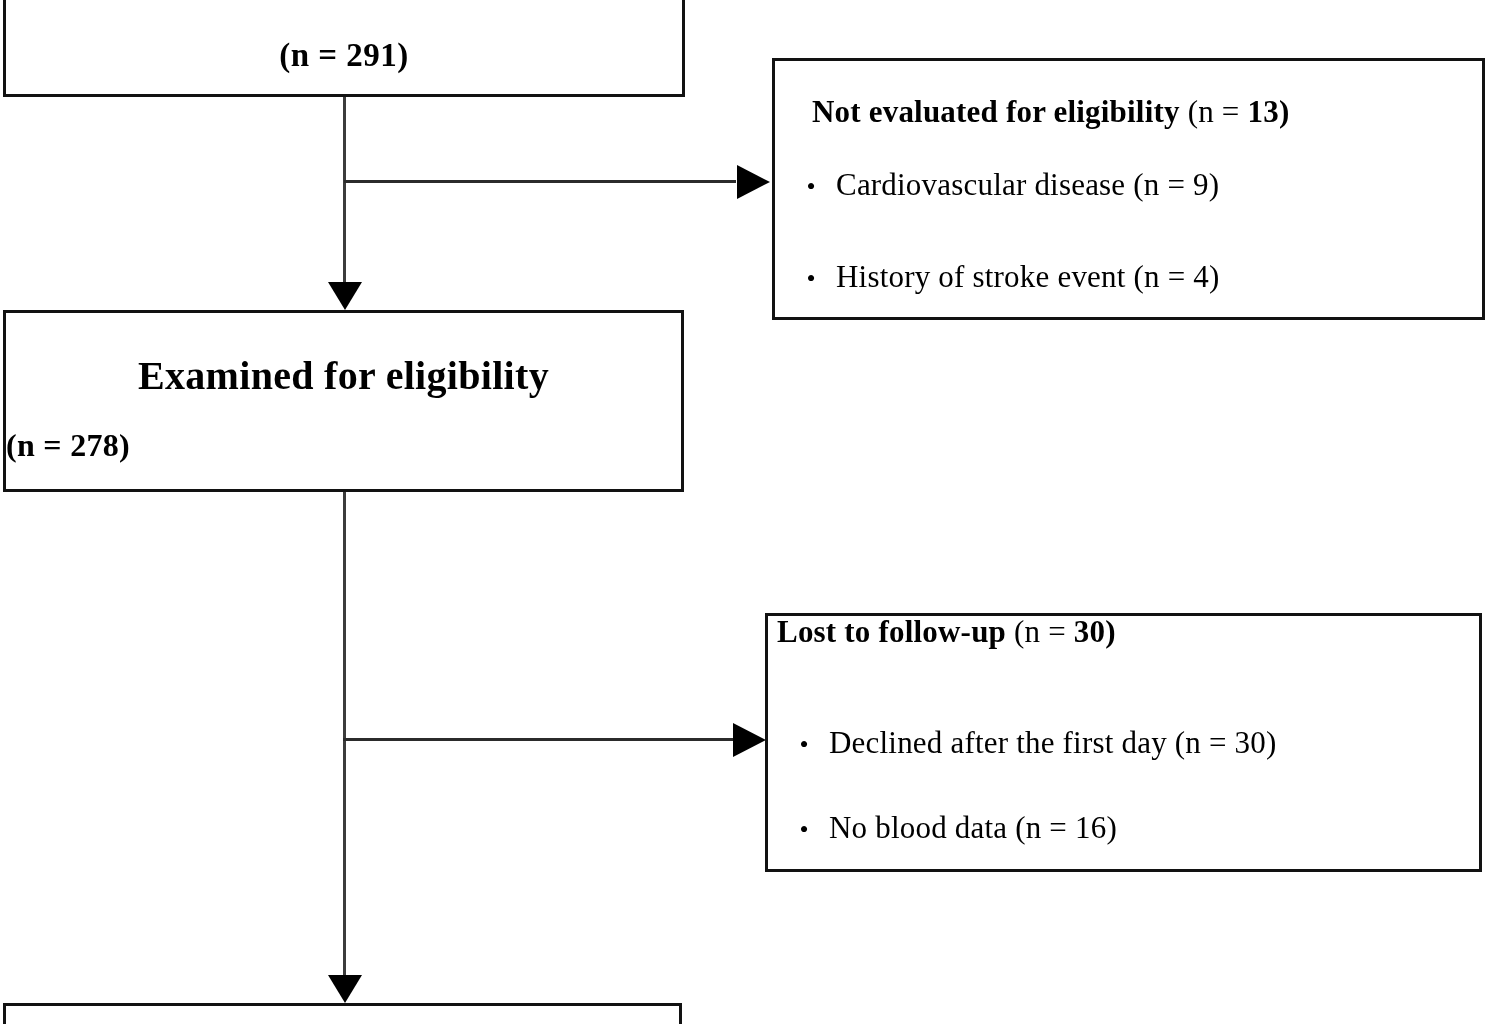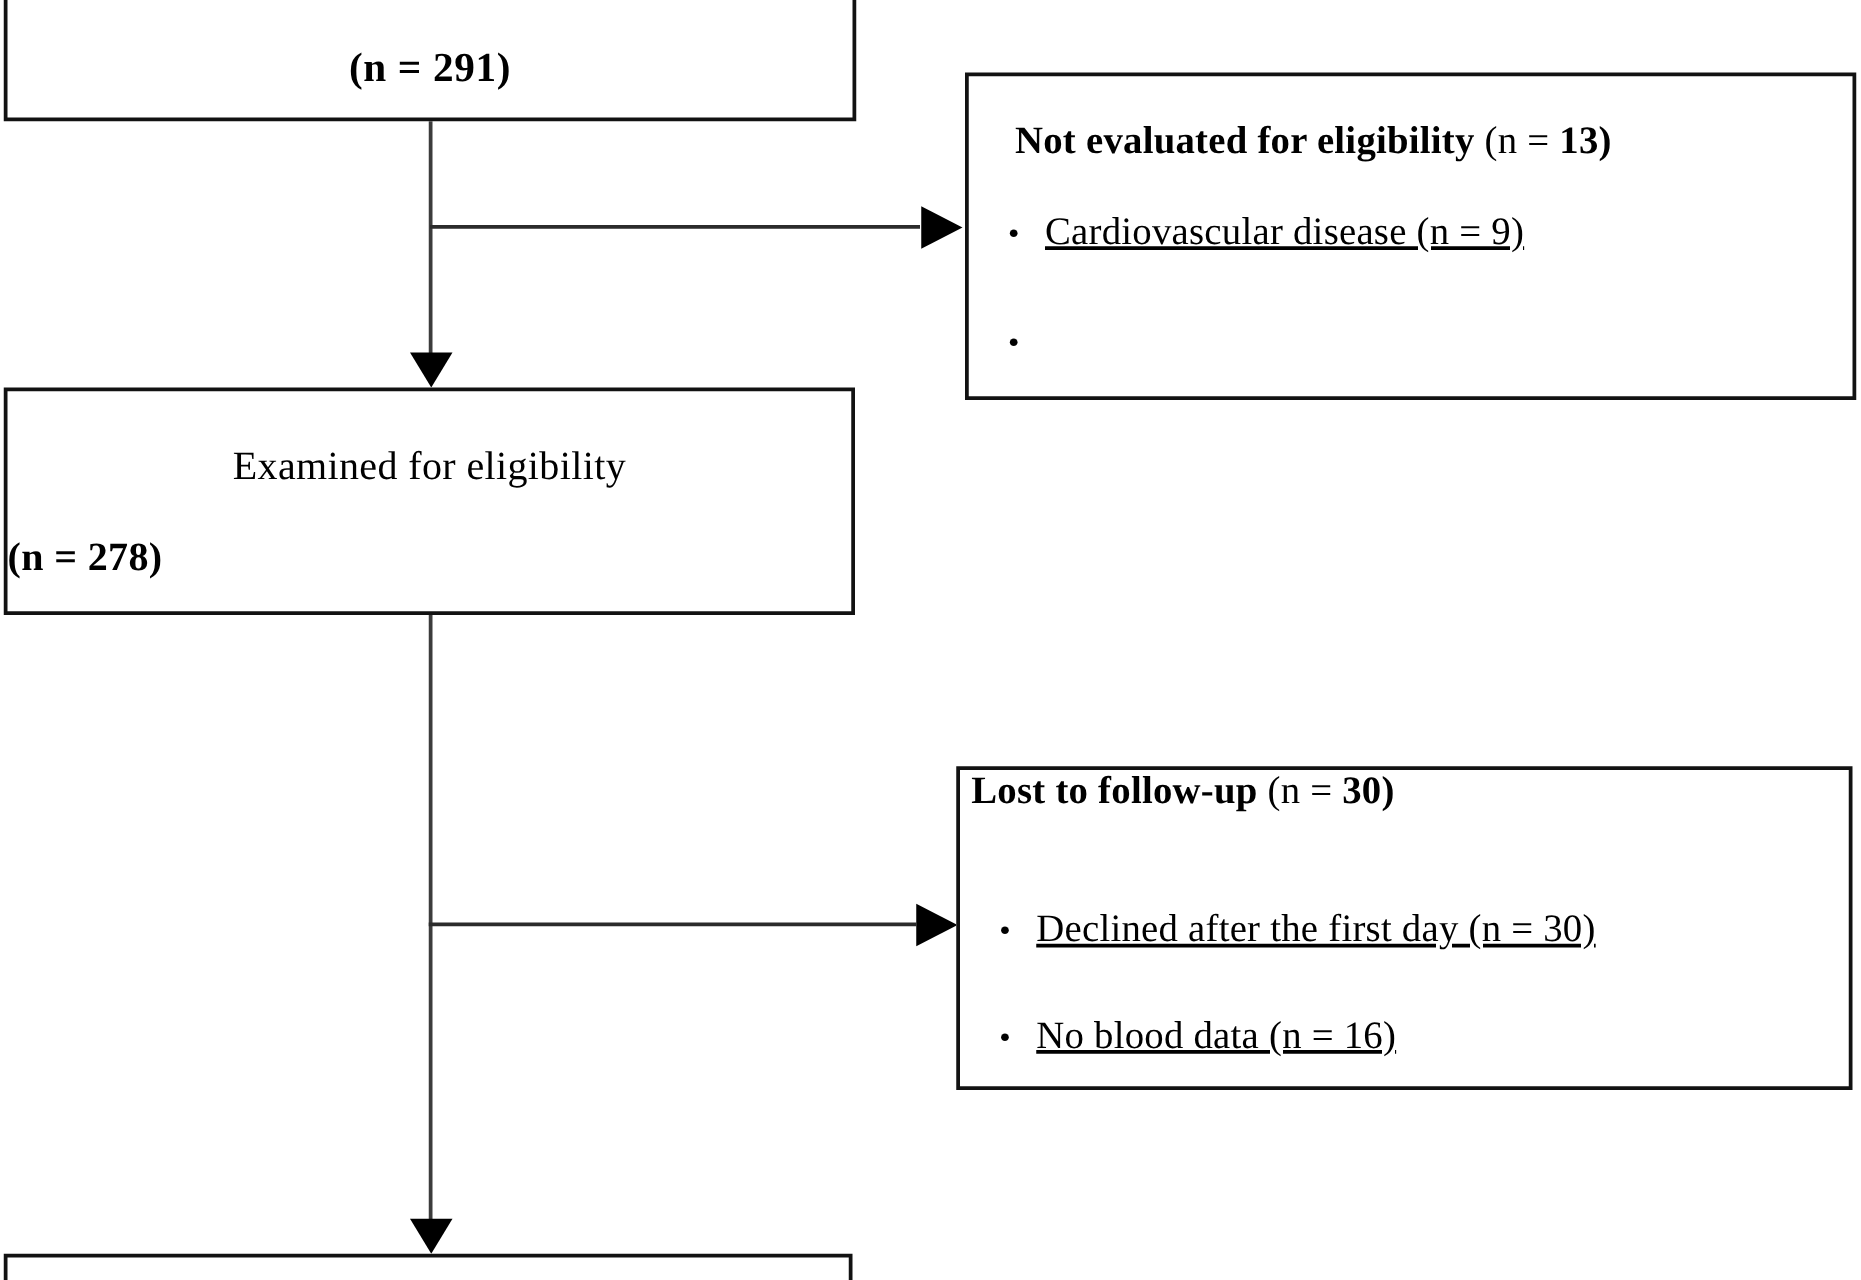--- a/index.html
+++ b/index.html
@@ -48,22 +48,22 @@
     left: 3px;
     top: 310px;
     width: 681px;
     height: 182px;
   }
   .node-exam .l1 {
     position: absolute;
     left: 0; right: 0;
     top: 43px;
     text-align: center;
-    font-weight: normal;
-    font-size: 32px;
+    font-weight: bold;
+    font-size: 40px;
     line-height: 1;
     letter-spacing: 0.3px;
   }
   .node-exam .l2 {
     position: absolute;
     left: 0; right: 0;
     top: 116px;
     text-align: left;
     font-weight: bold;
     font-size: 32px;
@@ -119,21 +119,20 @@
   .bullet-dot {
     display: inline-block;
     width: 50px;
     text-align: center;
     font-size: 26px;
     flex: 0 0 auto;
   }
   .bullet-text {
     flex: 0 1 auto;
     letter-spacing: 0.2px;
-    text-decoration: underline;
   }
 
   .excl1-b1 { top: 169px; }
   .excl1-b2 { top: 261px; }
   .excl2-b1 { top: 727px; }
   .excl2-b2 { top: 812px; }
 
   
   .vline {
     position: absolute;
@@ -192,20 +191,21 @@
 
   <div class="excl-head" style="left:812px; top:96px;"><span>Not evaluated for eligibility </span><span class="light">(n = </span><span>13)</span></div>
 
   <div class="bullet-row excl1-b1" style="left:786px;">
     <span class="bullet-dot">•</span>
     <span class="bullet-text">Cardiovascular disease (n = 9)</span>
   </div>
 
   <div class="bullet-row excl1-b2" style="left:786px;">
     <span class="bullet-dot">•</span>
+    <span class="bullet-text">History of stroke event (n = 4)</span>
   </div>
 
   <div class="node node-exam">
     <div class="l1">Examined for eligibility</div>
     <div class="l2">(n = 278)</div>
   </div>
 
   <div class="vline vline-2"></div>
   <div class="arrow-down arr-d2"></div>
 

